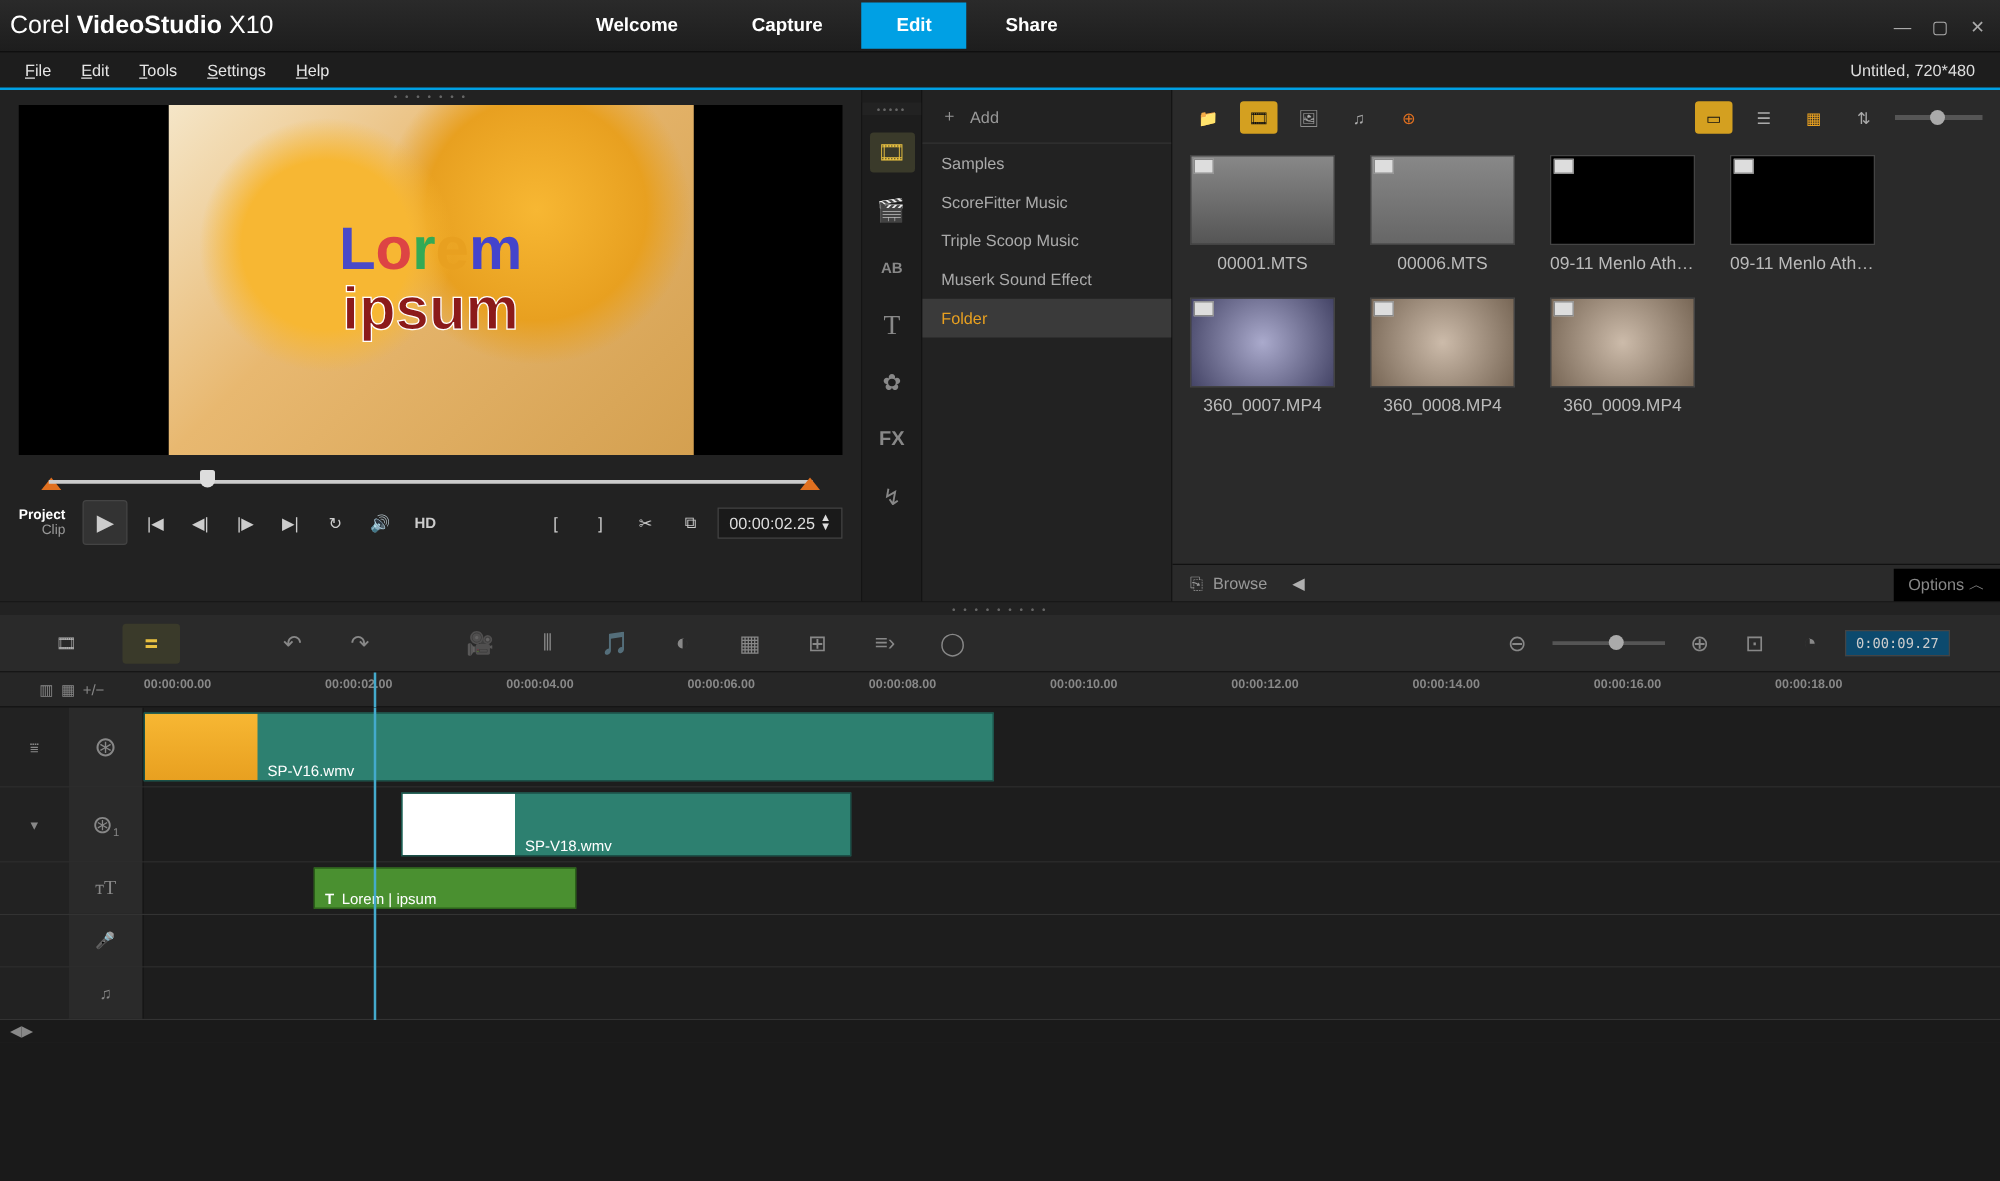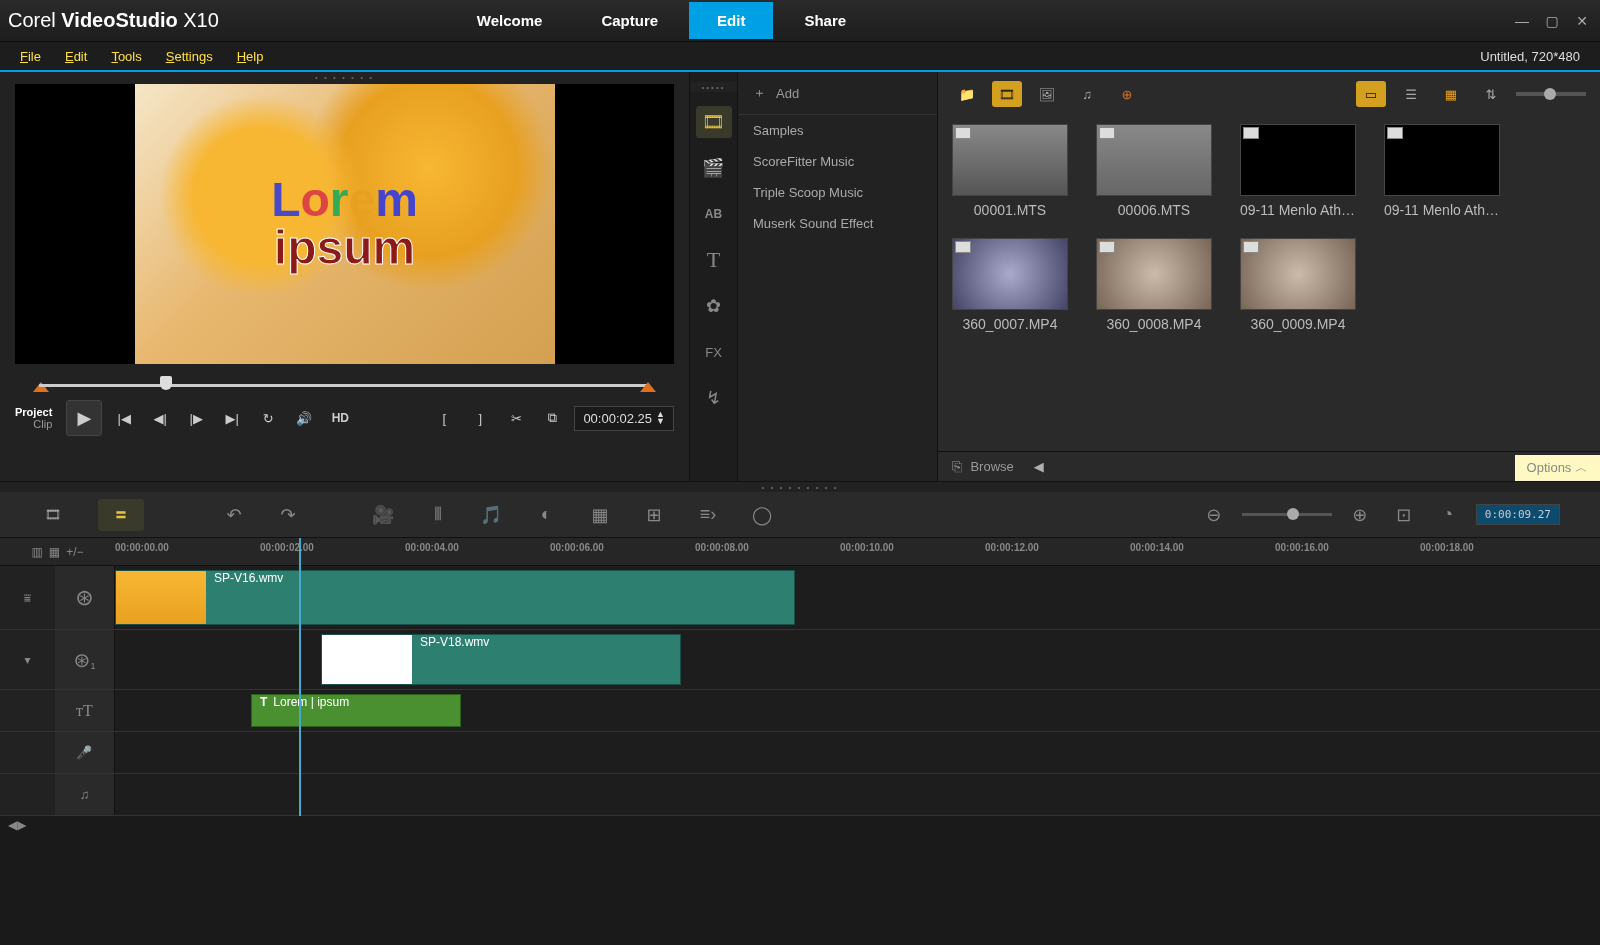--- a/index.html
+++ b/index.html
@@ -12,21 +12,21 @@
 .logo .vs { font-weight: 700; }
 .logo .x10 { font-weight: 300; }
 .main-tabs { display: flex; margin-left: 230px; gap: 3px; }
 .main-tab { padding: 10px 28px; font-size: 15px; font-weight: bold; color: #fff; cursor: pointer; }
 .main-tab.active { background: #00a0e4; }
 .window-controls { margin-left: auto; display: flex; gap: 10px; color: #aaa; }
 .win-btn { width: 20px; height: 20px; display: flex; align-items: center; justify-content: center; cursor: pointer; font-size: 14px; }
 
 
 .menubar { height: 30px; background: #1d1d1d; display: flex; align-items: center; padding: 0 20px; border-bottom: 2px solid #00a0e4; gap: 24px; }
-.menu-item { color: #fde047; cursor: pointer; }
+.menu-item { color: #e5e5e5; cursor: pointer; }
 .menu-item .ul { text-decoration: underline; }
 .project-info { margin-left: auto; color: #ddd; }
 
 
 .upper { height: 410px; display: flex; background: #2a2a2a; border-bottom: 1px solid #111; }
 
 
 .preview-panel { width: 690px; background: #222; display: flex; flex-direction: column; border-right: 1px solid #111; }
 .grip { height: 10px; background: #222; text-align: center; color: #666; font-size: 8px; letter-spacing: 2px; padding-top: 1px; }
 .preview-viewport { height: 280px; background: #000; margin: 2px 15px 8px 15px; position: relative; display: flex; align-items: center; justify-content: center; overflow: hidden; }
@@ -64,21 +64,21 @@
 .lib-tbtn.gold { background: #d4a020; color: #111; }
 .lib-slider { width: 70px; height: 4px; background: #555; margin-left: auto; position: relative; }
 .lib-slider::after { content:""; position:absolute; top:-4px; left:40%; width:12px; height:12px; background:#aaa; border-radius:50%; }
 .lib-grid { flex: 1; overflow: hidden; padding: 8px 14px; display: flex; flex-wrap: wrap; gap: 20px 28px; align-content: flex-start; }
 .thumb { width: 116px; }
 .thumb-img { width: 116px; height: 72px; background: #000; position: relative; border: 1px solid #444; }
 .thumb-badge { position: absolute; top: 2px; left: 2px; width: 16px; height: 12px; background: #ddd; border: 1px solid #888; }
 .thumb-label { margin-top: 6px; font-size: 14px; color: #bbb; text-align: center; white-space: nowrap; overflow: hidden; text-overflow: ellipsis; }
 .lib-footer { height: 30px; display: flex; align-items: center; padding: 0 14px; border-top: 1px solid #111; position: relative; }
 .lib-footer .browse-btn { display: flex; align-items: center; gap: 8px; color: #999; cursor: pointer; }
-.options-btn { position: absolute; right: 0; bottom: 0; background: #fef9c3; padding: 4px 12px; color: #888; cursor: pointer; }
+.options-btn { position: absolute; right: 0; bottom: 0; background: #000000; padding: 4px 12px; color: #888; cursor: pointer; }
 
 
 .timeline-area { flex: 1; background: #222; display: flex; flex-direction: column; }
 .tl-toolbar { height: 46px; background: #2a2a2a; display: flex; align-items: center; padding: 0 40px 0 30px; gap: 22px; border-bottom: 1px solid #111; }
 .tl-view-btn { width: 46px; height: 32px; display: flex; align-items: center; justify-content: center; cursor: pointer; border-radius: 3px; }
 .tl-view-btn.active { background: #3a3a2a; color: #e8c040; }
 .tl-tbtn { width: 32px; height: 32px; display: flex; align-items: center; justify-content: center; color: #888; cursor: pointer; font-size: 18px; }
 .tl-right { margin-left: auto; display: flex; align-items: center; gap: 12px; }
 .tl-zoom-slider { width: 90px; height: 3px; background: #555; position: relative; }
 .tl-zoom-slider::after { content:""; position:absolute; top:-5px; left:50%; width:12px; height:12px; background:#aaa; border-radius:50%; }
@@ -91,21 +91,21 @@
 .ruler-tick { position: absolute; top: 4px; font-size: 10px; color: #888; font-weight: bold; }
 .playhead { position: absolute; top: 0; width: 2px; background: #4ac; }
 
 
 .tracks { flex: 1; overflow: hidden; position: relative; }
 .track { display: flex; height: 56px; border-bottom: 1px solid #333; }
 .track-head { width: 60px; background: #2a2a2a; display: flex; align-items: center; justify-content: center; border-right: 1px solid #111; }
 .track-head svg, .track-head span { color: #888; }
 .track-head-outer { width: 55px; display: flex; align-items: center; justify-content: center; background: #222; gap: 4px; }
 .track-body { flex: 1; position: relative; background: #1d1d1d; }
-.clip { position: absolute; top: 4px; bottom: 4px; background: #2d8070; border: 1px solid #1a5048; display: flex; align-items: flex-start; padding: 0 8px; color: #fff; font-size: 12px; overflow: hidden; }
+.clip { position: absolute; top: 4px; bottom: 4px; background: #2d8070; border: 1px solid #1a5048; display: flex; align-items: flex-end; padding: 0 8px; color: #fff; font-size: 12px; overflow: hidden; }
 .clip-thumb { width: 90px; height: 100%; background: linear-gradient(#f7b733, #e8a020); margin-right: 8px; margin-left: -8px; }
 .clip-thumb.white { background: #fff; }
 .title-clip { background: #4a9030; border-color: #2a6018; }
 .tracks .playhead-line { position: absolute; top: 0; bottom: 0; width: 2px; background: #4ac; left: 299px; z-index: 5; }
 
 .small-icon { font-size: 12px; color: #888; }
 </style>
 </head>
 <body>
 
@@ -178,33 +178,34 @@
     </div>
   </div>
 
   <div class="lib-sidebar">
     <div class="grip" style="width:100%;">•••••</div>
     <div class="lib-icon active">🎞</div>
     <div class="lib-icon">🎬</div>
     <div class="lib-icon" style="font-size:12px;font-weight:bold;">AB</div>
     <div class="lib-icon" style="font-family:serif;font-size:22px;">T</div>
     <div class="lib-icon">✿</div>
-    <div class="lib-icon" style="font-size:13px;font-weight:normal;">FX</div>
+    <div class="lib-icon" style="font-size:16px;font-weight:bold;">FX</div>
     <div class="lib-icon">↯</div>
   </div>
 
   <div class="lib-folders">
     <div class="lib-add">
       <span>＋</span>
       <span>Add</span>
     </div>
     <div class="lib-folder">Samples</div>
     <div class="lib-folder">ScoreFitter Music</div>
     <div class="lib-folder">Triple Scoop Music</div>
     <div class="lib-folder">Muserk Sound Effect</div>
+    <div class="lib-folder selected">Folder</div>
   </div>
 
   <div class="library">
     <div class="lib-toolbar">
       <div class="lib-tbtn">📁</div>
       <div class="lib-tbtn gold">🎞</div>
       <div class="lib-tbtn">🖼</div>
       <div class="lib-tbtn">♫</div>
       <div class="lib-tbtn" style="color:#e07020;">⊕</div>
       <div style="flex:1"></div>

